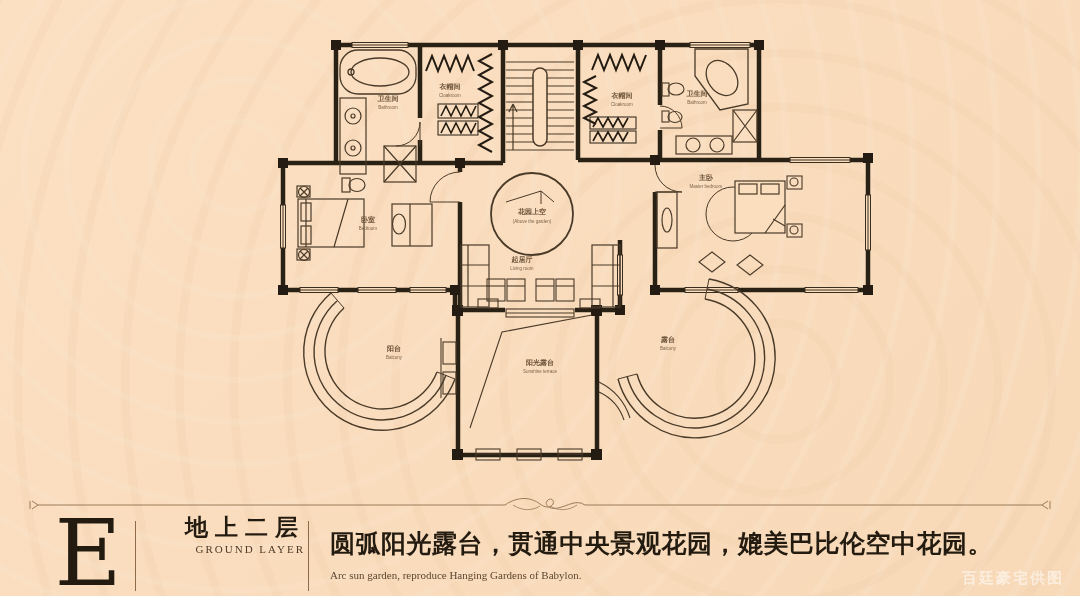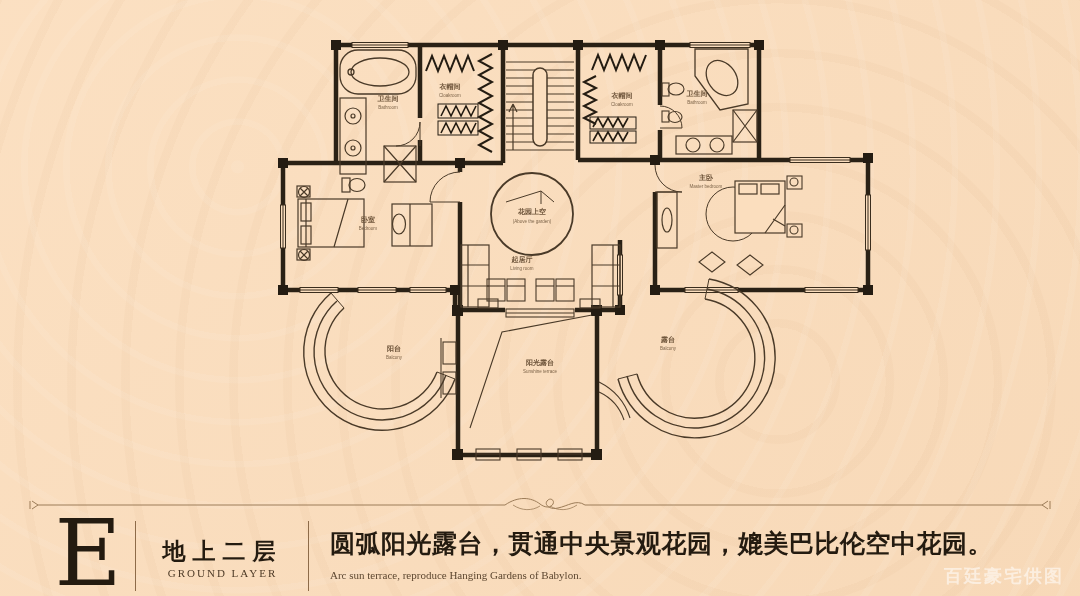--- a/index.html
+++ b/index.html
@@ -19,28 +19,28 @@
   svg.plan-svg{position:absolute;left:0;top:0;}
   
   .letter-e{
     position:absolute;left:46px;top:512px;width:84px;height:84px;
     font-family:"DejaVu Serif",serif;font-size:92px;line-height:84px;
     color:#241b10;text-align:center;
   }
   .vrule{position:absolute;top:521px;width:1px;height:70px;background:#8d6b49;}
   .vrule.one{left:135px;}
   .vrule.two{left:308px;}
-  .floor-block{position:absolute;left:140px;top:536px;width:165px;text-align:center;color:#241b10;}
+  .floor-block{position:absolute;left:140px;top:512px;width:165px;text-align:right;color:#241b10;}
   .floor-zh{font-size:23px;font-weight:bold;letter-spacing:7px;font-family:"Liberation Serif",serif;}
   .floor-en{font-size:11px;letter-spacing:2px;color:#4d3a26;font-family:"Liberation Serif",serif;}
   .desc-block{position:absolute;left:330px;top:527px;color:#241b10;}
   .desc-zh{font-size:25px;font-weight:bold;letter-spacing:0.5px;font-family:"Liberation Serif",serif;}
   .desc-en{margin-top:9px;font-size:11px;color:#5d4730;font-family:"Liberation Serif",serif;}
   .watermark{
-    position:absolute;right:16px;bottom:8px;font-size:18px;letter-spacing:2px;
+    position:absolute;right:16px;bottom:8px;font-size:15px;letter-spacing:2px;
     color:rgba(255,255,255,0.55);font-weight:bold;
   }
   text{font-family:"Liberation Sans",sans-serif;}
   .rl-zh{font-size:7px;font-weight:bold;fill:#6d543a;}
   .rl-en{font-size:4.5px;fill:#7d6449;}
 </style>
 </head>
 <body>
 
 <div class="stage">
@@ -369,17 +369,17 @@
 
   <div class="floor-block">
     <div class="floor-zh">地上二层</div>
     <div class="floor-en">GROUND LAYER</div>
   </div>
 
   <div class="vrule two"></div>
 
   <div class="desc-block">
     <div class="desc-zh">圆弧阳光露台，贯通中央景观花园，媲美巴比伦空中花园。</div>
-    <div class="desc-en">Arc sun terrace, reproduce Hanging Gardens of Babylon.</div>
+    <div class="desc-en">Arc sun garden, reproduce Hanging Gardens of Babylon.</div>
   </div>
 
   <div class="watermark">百廷豪宅供图</div>
 </div>
 
 </body></html>

